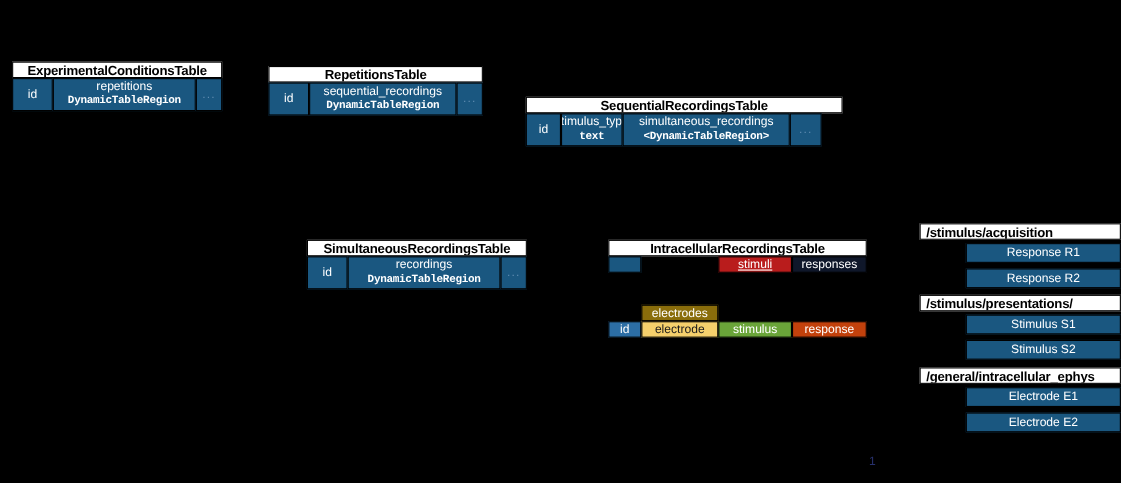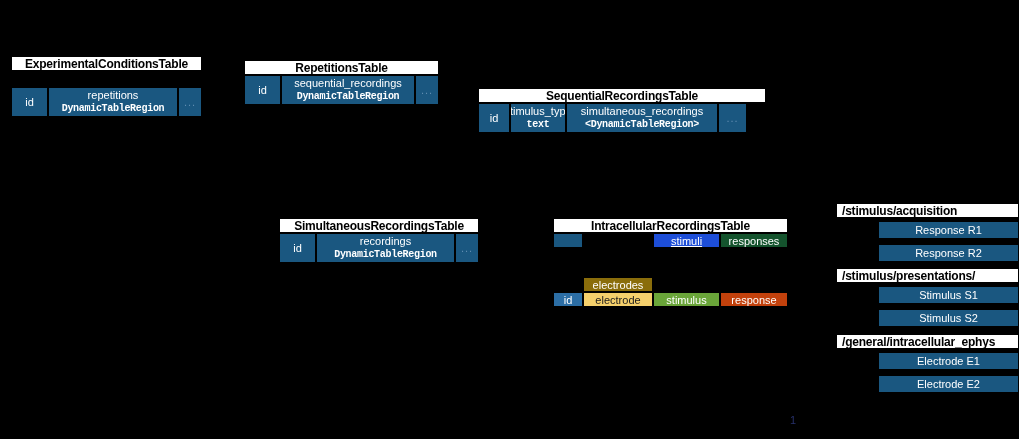--- a/index.html
+++ b/index.html
@@ -40,22 +40,22 @@
   .cat-row, .col-row { display: flex; }
   .catcell, .colcell {
     border: 1px solid #000000;
     display: flex; align-items: center; justify-content: center;
     font-size: 11px; line-height: 12px;
     height: 15px;
     white-space: nowrap; overflow: hidden;
   }
   .catcell.blank   { background: #1a5780; }
   .catcell.elec    { background: #8a6d0b; color: #ffffff; margin-top: 44px; }
-  .catcell.stim    { background: #1d4ed8; color: #ffffff; text-decoration: underline; }
-  .catcell.resp    { background: #14532d; color: #ffffff; }
+  .catcell.stim    { background: #b91c1c; color: #ffffff; text-decoration: underline; }
+  .catcell.resp    { background: #0f172a; color: #ffffff; }
   .colcell.idc     { background: #2c6ea5; color: #ffffff; }
   .colcell.elec    { background: #f5d06c; color: #1b1b1b; }
   .colcell.stim    { background: #6aa539; color: #ffffff; }
   .colcell.resp    { background: #c2410c; color: #ffffff; text-align: center; }
 
   
   .group { position: absolute; left: 836px; width: 183px; }
   .group-label {
     background: #ffffff; color: #000000;
     font-weight: bold; font-size: 12px;
@@ -81,21 +81,21 @@
     position: absolute; left: 790px; top: 414px;
     color: #27306b; font-size: 11px;
     font-family: "Liberation Sans", sans-serif;
   }
 </style>
 </head>
 <body>
 
 <div id="canvas">
 
-  <div class="tbl" style="left:11px; top:56px; width:191px;gap:16px;">
+  <div class="tbl" style="left:11px; top:56px; width:191px;">
     <div class="tbl-title">ExperimentalConditionsTable</div>
     <div class="tbl-row">
       <div class="cell" style="width:37px; height:30px;">
         <span class="l1">id</span>
       </div>
       <div class="cell" style="width:130px; height:30px;">
         <span class="l1">repetitions</span>
         <span class="l2">DynamicTableRegion</span>
       </div>
       <div class="cell ellipsis" style="width:24px; height:30px;">

